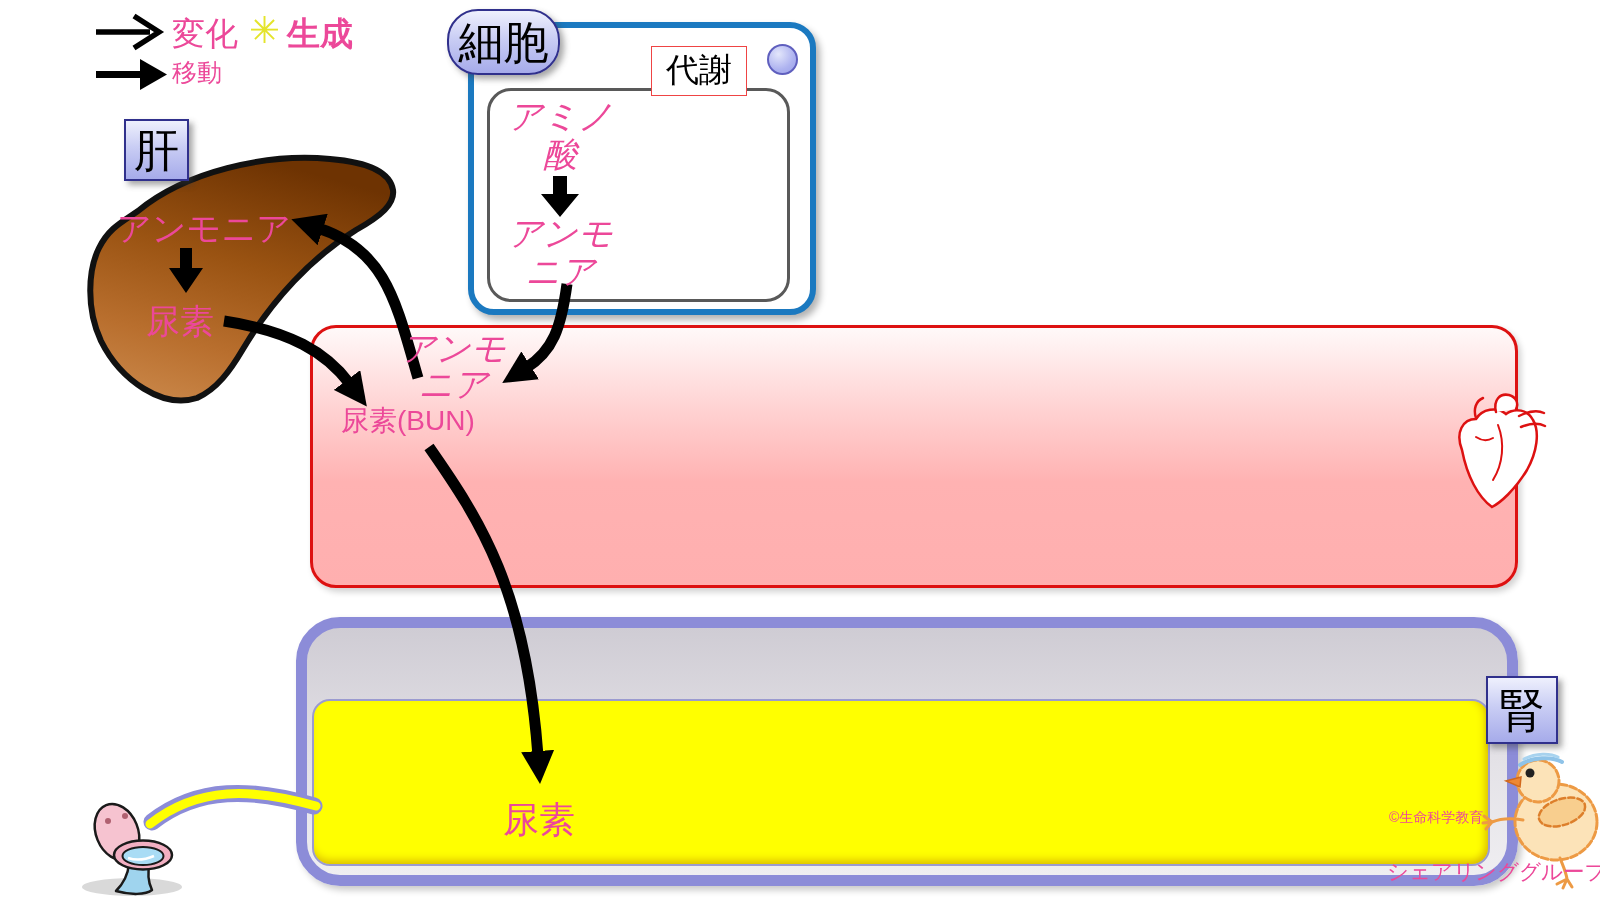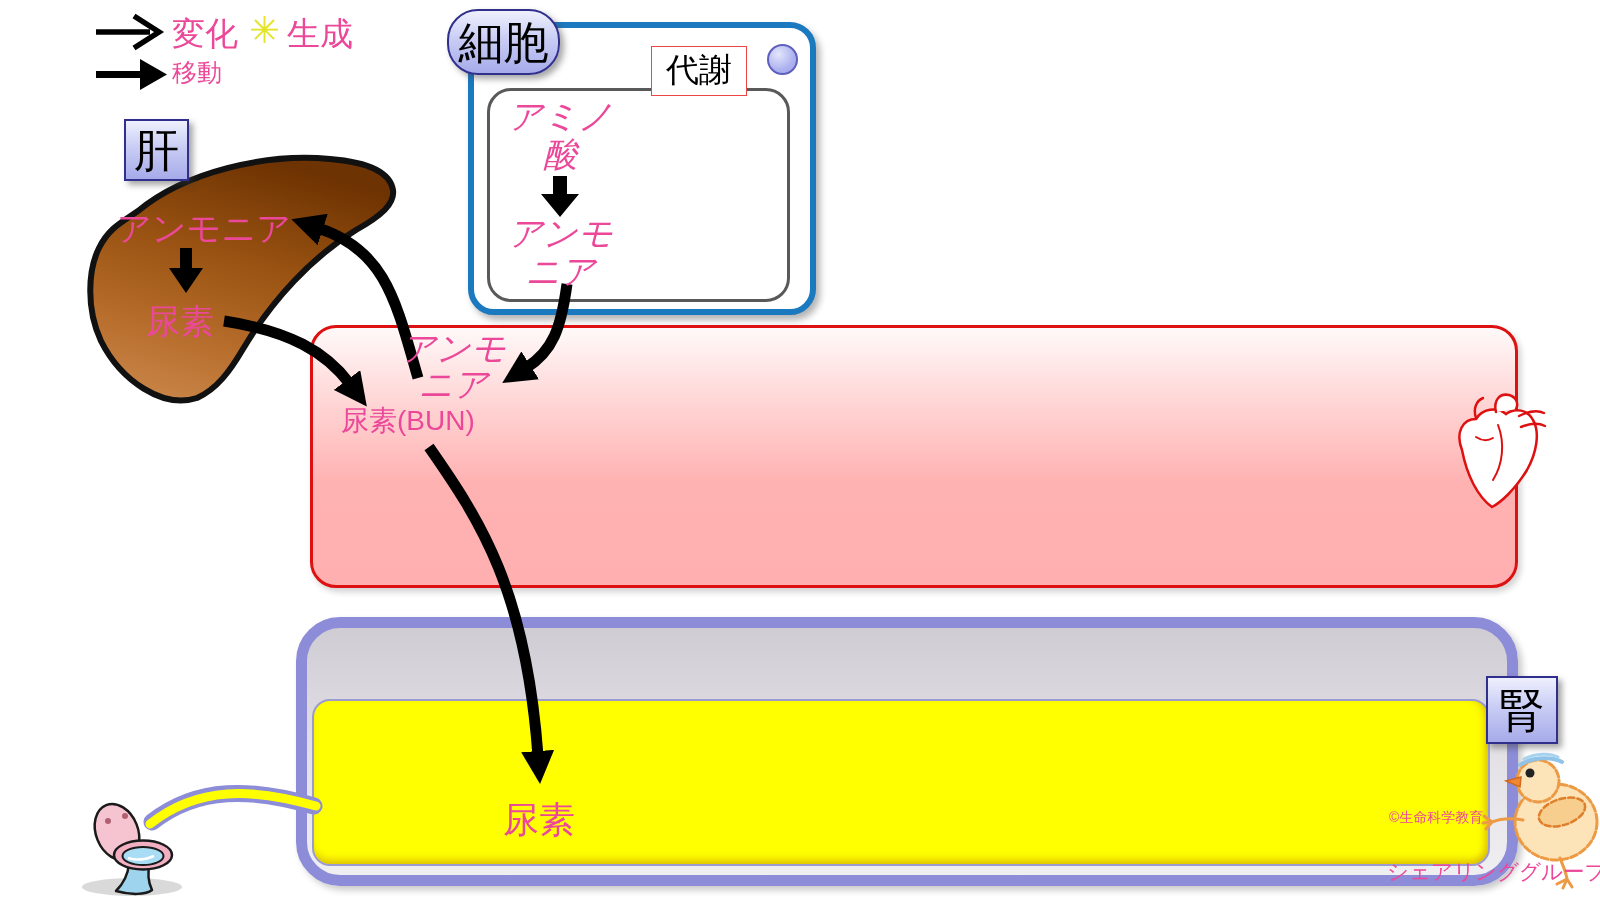--- a/index.html
+++ b/index.html
@@ -125,21 +125,21 @@
       <path d="M 1521,777 L 1506,781 L 1520,787 Z" fill="#EE8833" stroke="#D2691E" stroke-width="1.5"></path>
       <path d="M 1523,820 C 1512,818 1502,818 1492,822 M 1492,822 L 1484,816
                M 1492,822 L 1483,823 M 1492,822 L 1486,829" fill="none"></path>
       <path d="M 1560,858 C 1563,866 1566,872 1567,879 M 1567,879 L 1557,884
                M 1567,879 L 1572,887 M 1567,879 L 1563,888" fill="none"></path>
     </g>
   </svg>
 
   <div class="txt" style="left:172px;top:12px;font-size:33px;">変化</div>
   <div class="txt" style="left:249px;top:9px;font-size:37px;color:#E4E42A;">✳</div>
-  <div class="txt" style="left:287px;top:12px;font-size:33px;">生成</div>
+  <div class="txt" style="left:287px;top:12px;font-size:33px;font-weight:bold;">生成</div>
   <div class="txt" style="left:172px;top:56px;font-size:25px;">移動</div>
 
   <div class="chip" style="left:447px;top:9px;width:113px;height:66px;line-height:63px;border-radius:31px;">細胞</div>
   <div class="abs metab-box z3">代謝</div>
   <div class="abs nucleus z3"></div>
   <div class="txt wrap" style="left:504px;top:97px;width:113px;font-size:34px;line-height:38px;">アミノ酸</div>
   <div class="txt wrap" style="left:504px;top:214px;width:113px;font-size:34px;line-height:38px;">アンモニア</div>
 
   <div class="chip" style="left:124px;top:119px;width:65px;height:62px;line-height:59px;">肝</div>
   <div class="txt" style="left:117px;top:206px;font-size:34px;">アンモニア</div>

